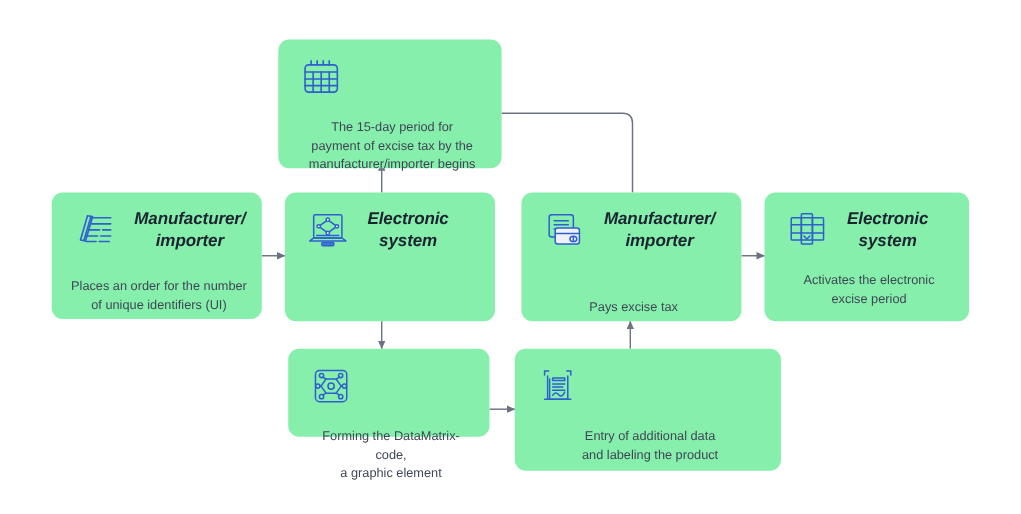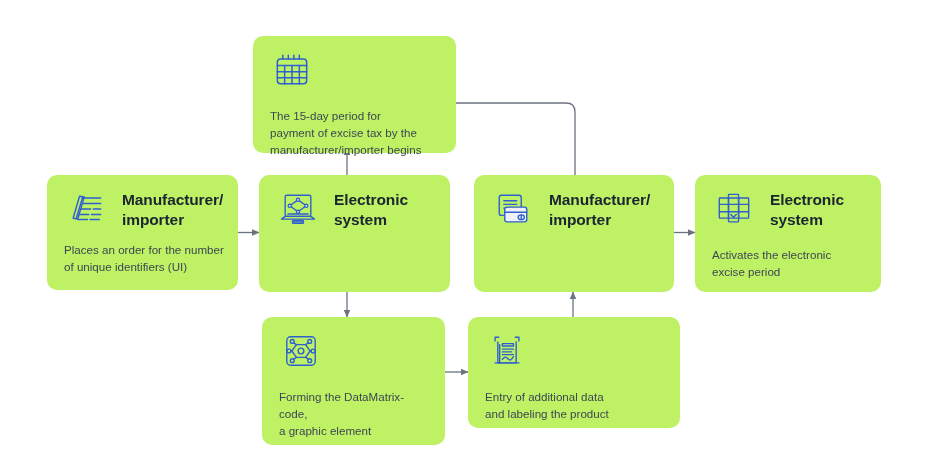--- a/index.html
+++ b/index.html
@@ -20,31 +20,33 @@
   }
   #connectors {
     position: absolute;
     left: 0; top: 0;
     width: 928px;
     height: 467px;
     pointer-events: none;
   }
   .card {
     position: absolute;
-    background: #bef264;
+    background: #86efac;
     border-radius: 10px;
     box-sizing: border-box;
+    text-align: center;
   }
   .card-head {
     position: absolute;
     left: 17px;
     top: 12px;
     right: 12px;
     display: flex;
     align-items: flex-start;
+    font-style: italic;
   }
   .card-icon {
     width: 44px;
     height: 44px;
     flex: 0 0 44px;
     margin-right: 14px;
     display: block;
   }
   .card-title {
     font-size: 15.5px;
@@ -57,21 +59,21 @@
   }
   .card-desc {
     position: absolute;
     left: 17px;
     right: 13px;
     font-size: 11.6px;
     color: #3d4654;
     line-height: 1.45;
     white-space: pre-line;
   }
-  .card-desc.bottomfix { bottom: 14px; margin-top: 39px; }
+  .card-desc.bottomfix { bottom: 3px; margin-top: 39px; }
   .card-desc.descpos { top: 72px; }
   .iconwrap {
     position: absolute;
     left: 17px;
     top: 12px;
   }
 </style>
 </head>
 <body>
 
@@ -150,21 +152,21 @@
           <path d="M8,26 L40,26 M8,32.5 L40,32.5"></path>
           <path d="M16,19 L16,39 M24,19 L24,39 M32,19 L32,39"></path>
         </g>
       </svg>
     </div>
     <div class="card-desc descpos">The 15-day period for
 payment of excise tax by the
 manufacturer/importer begins</div>
   </div>
 
-  <div class="card" style="left:262px; top:317px; width:183px; height:128px;">
+  <div class="card" style="left:262px; top:317px; width:183px; height:80px;">
     <div class="iconwrap">
       <svg class="card-icon" viewBox="0 0 48 48">
         <g fill="none" stroke="#2f5fd0" stroke-width="1.5" stroke-linecap="round" stroke-linejoin="round">
           <rect x="8.5" y="8.5" width="31" height="31" rx="4"></rect>
           <path d="M19,17 L29,17 L34,24 L29,31 L19,31 L14,24 z"></path>
           <circle cx="24" cy="24" r="3.1"></circle>
           <circle cx="14.5" cy="13.5" r="2.1"></circle>
           <circle cx="33.5" cy="13.5" r="2.1"></circle>
           <circle cx="14.5" cy="34.5" r="2.1"></circle>
           <circle cx="33.5" cy="34.5" r="2.1"></circle>
@@ -172,21 +174,21 @@
           <circle cx="37.2" cy="24" r="2.1"></circle>
           <path d="M16,15.2 L19,17 M32,15.2 L29,17 M16,32.8 L19,31 M32,32.8 L29,31"></path>
           <path d="M12.9,24 L14,24 M35.1,24 L34,24"></path>
         </g>
       </svg>
     </div>
     <div class="card-desc descpos">Forming the DataMatrix-code,
 a graphic element</div>
   </div>
 
-  <div class="card" style="left:468px; top:317px; width:212px; height:111px;">
+  <div class="card" style="left:468px; top:317px; width:242px; height:111px;">
     <div class="iconwrap">
       <svg class="card-icon" viewBox="0 0 48 48">
         <g fill="none" stroke="#2f5fd0" stroke-width="1.5" stroke-linecap="round" stroke-linejoin="round">
           <path d="M11,13 L11,9 L15,9"></path>
           <path d="M37,13 L37,9 L33,9"></path>
           <path d="M14,14 L14,37 L34,37 L34,14"></path>
           <path d="M11,37 L37,37"></path>
           <path d="M16,17 L16,37"></path>
           <path d="M19,16 L31,16 L31,18.5 L19,18.5 z"></path>
           <path d="M19,22 L31,22 M19,25 L29,25 M19,28 L31,28"></path>
@@ -206,20 +208,21 @@
           <path d="M14,15 L28,15 M14,19 L28,19 M14,23 L22,23"></path>
           <rect x="15" y="22" width="24" height="16" rx="2.5" fill="#eef1f7"></rect>
           <path d="M15,27.5 L39,27.5"></path>
           <ellipse cx="33" cy="33" rx="3.4" ry="2.6"></ellipse>
           <path d="M33,30.6 L33,35.4"></path>
         </g>
       </svg>
       <div class="card-title">Manufacturer/
 importer</div>
     </div>
+    <div class="card-desc bottomfix">Pays excise tax</div>
   </div>
 
   <div class="card" style="left:695px; top:175px; width:186px; height:117px;">
     <div class="card-head">
       <svg class="card-icon" viewBox="0 0 48 48">
         <g fill="none" stroke="#2f5fd0" stroke-width="1.5" stroke-linecap="round" stroke-linejoin="round">
           <rect x="8" y="12" width="32" height="22" rx="0.8"></rect>
           <path d="M8,19 L40,19 M8,27 L40,27"></path>
           <path d="M18,12 L18,34 M29,12 L29,34"></path>
           <rect x="18" y="8" width="11" height="30" rx="0.8"></rect>

